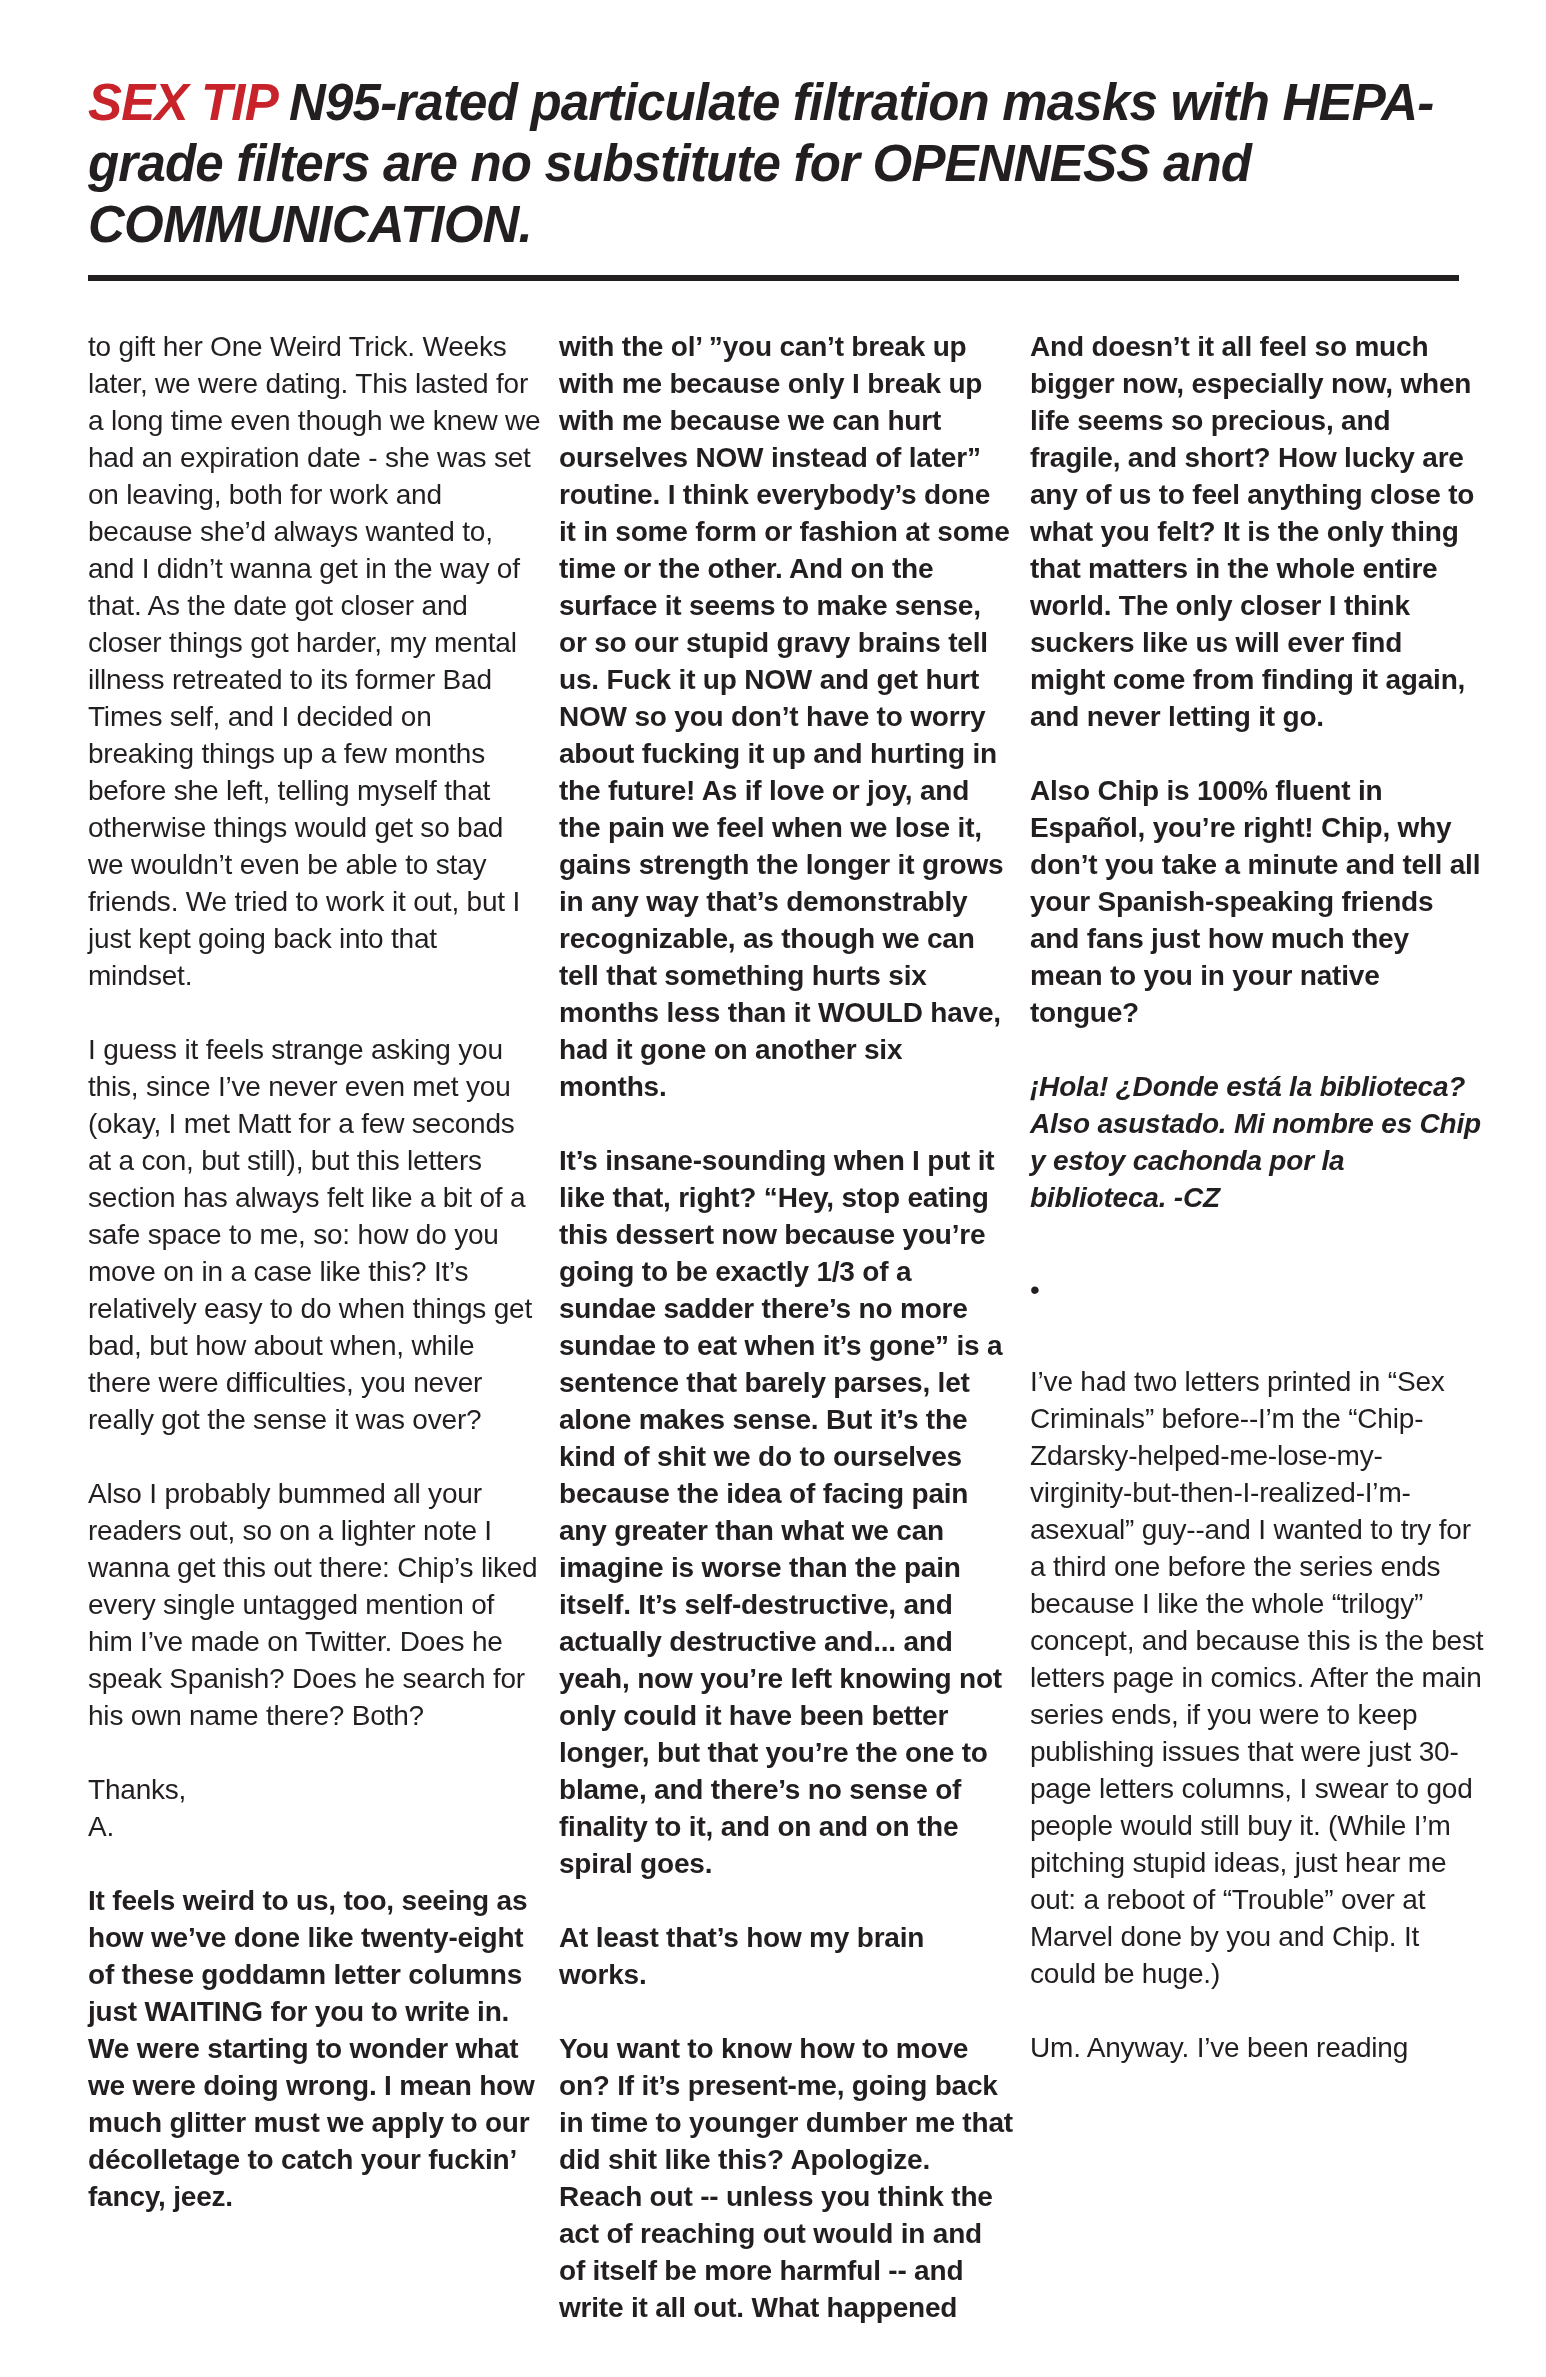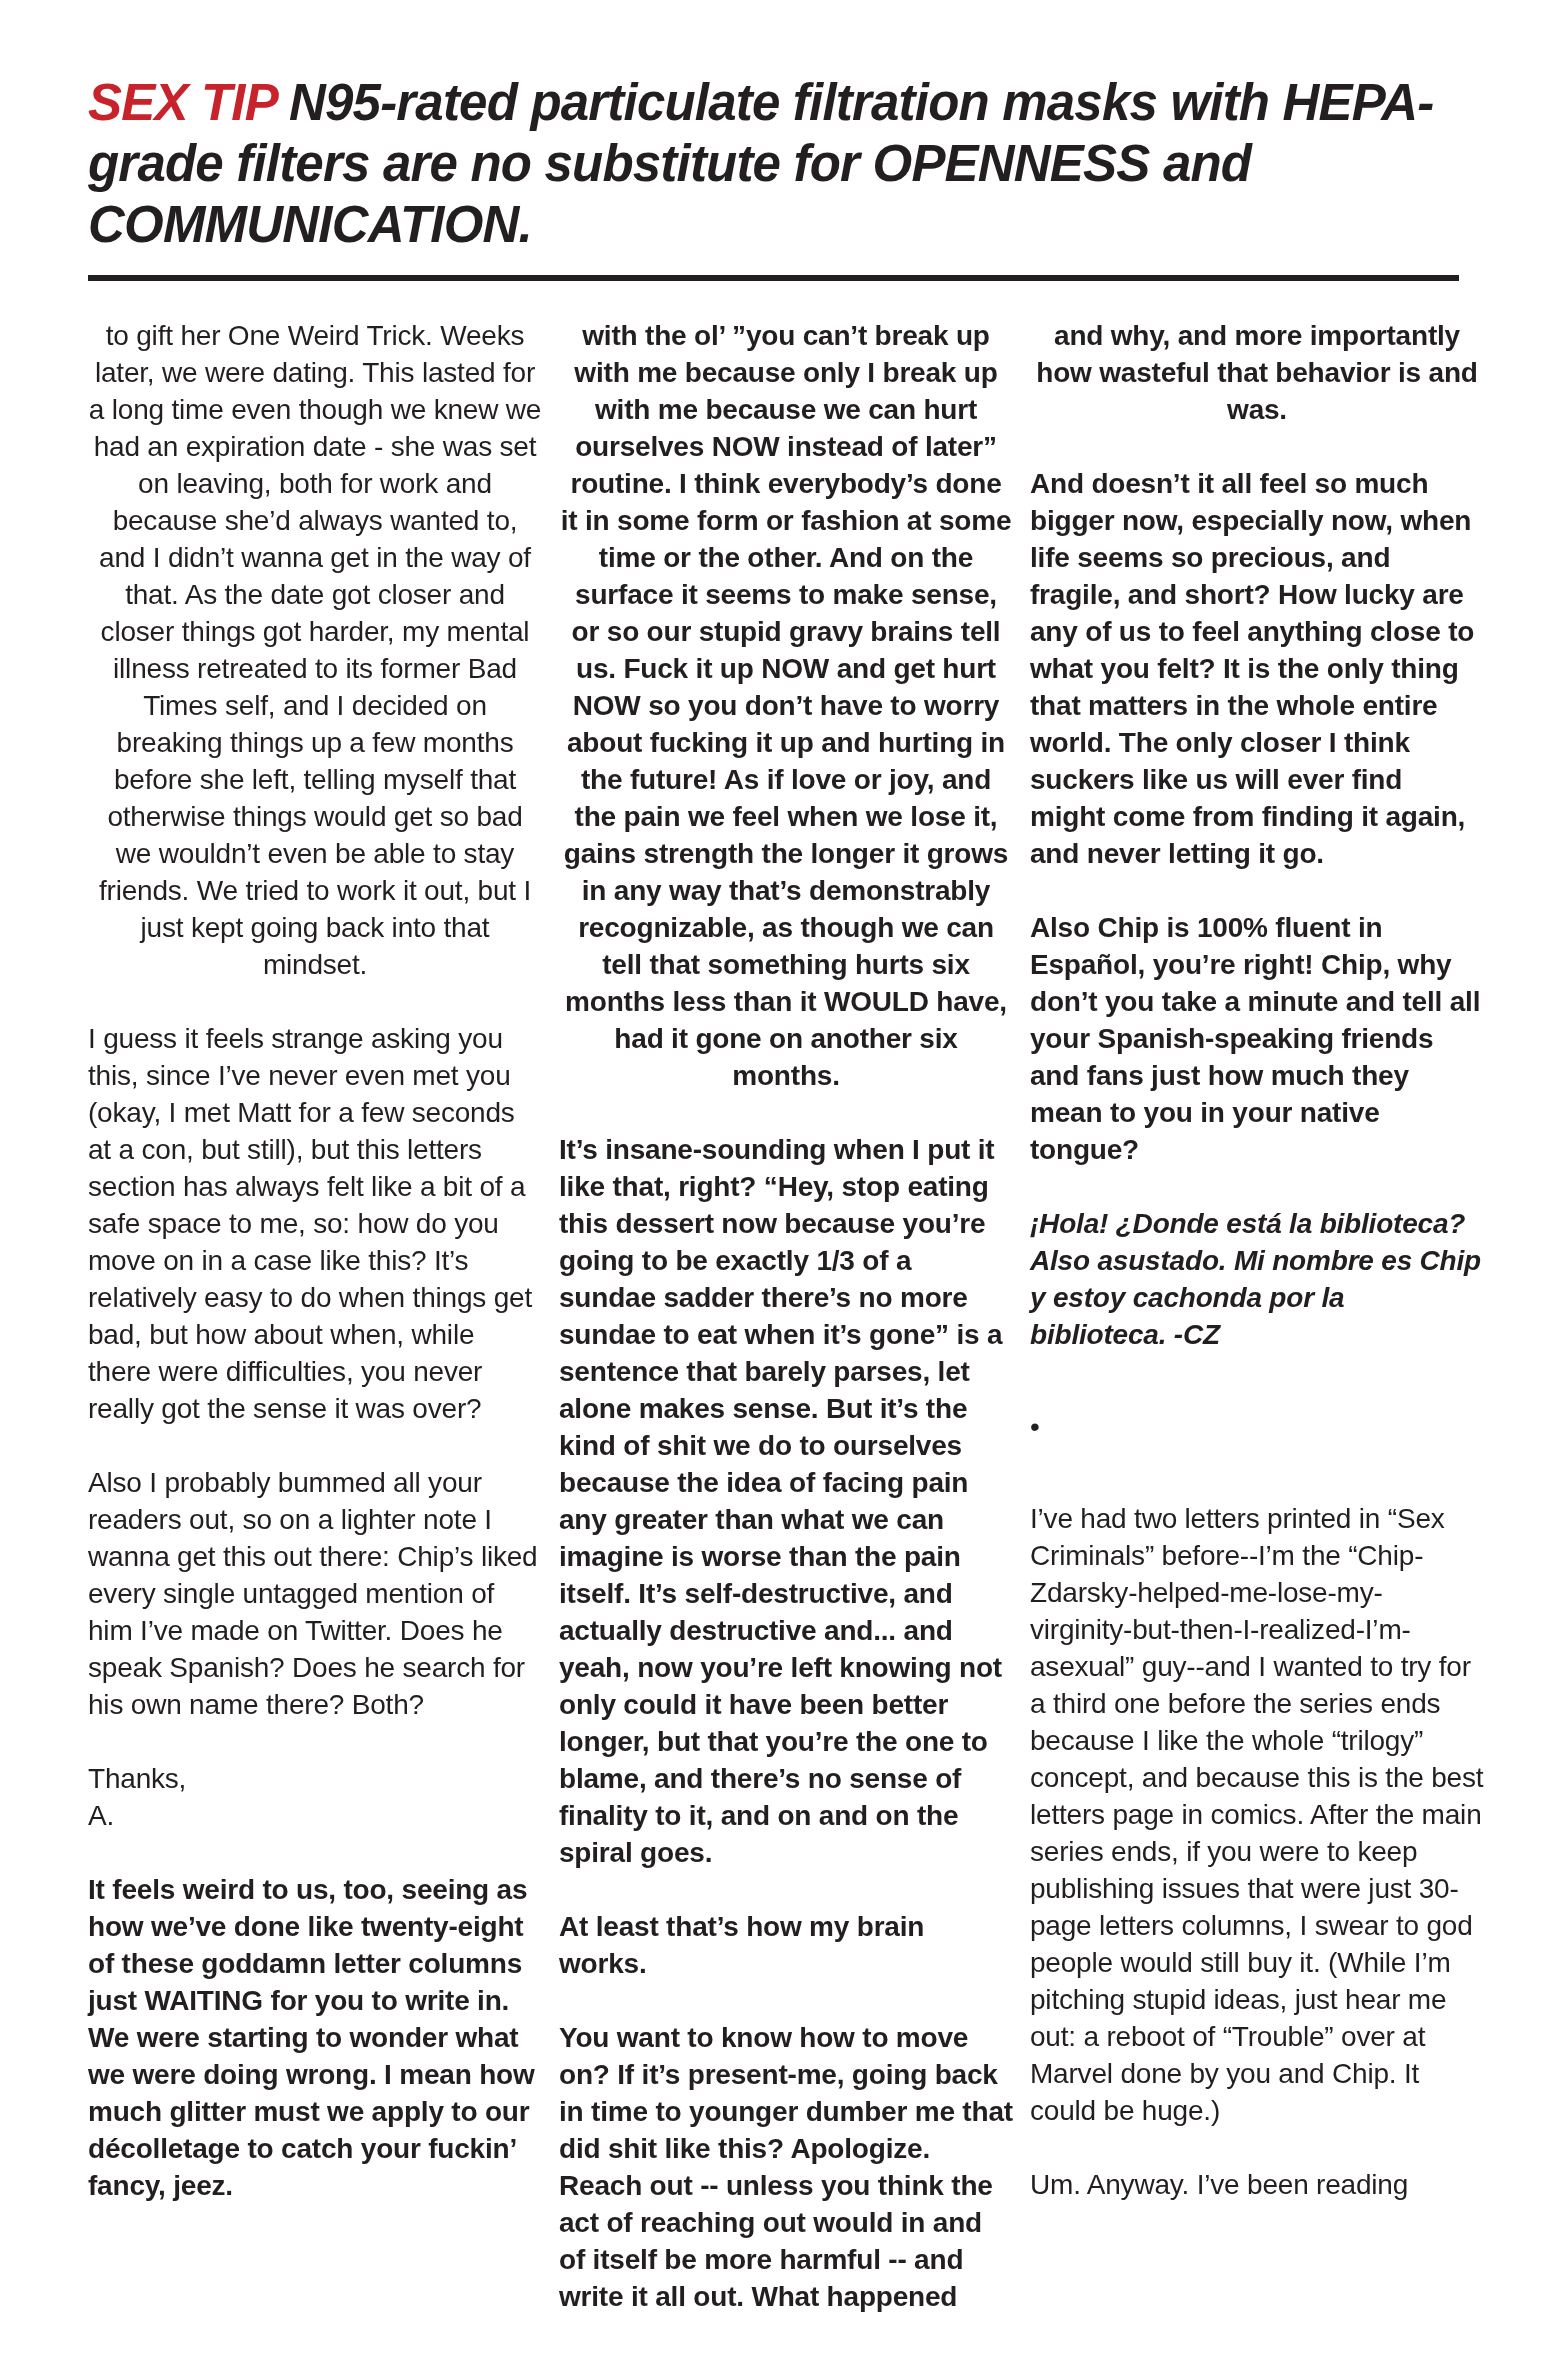--- a/index.html
+++ b/index.html
@@ -47,21 +47,21 @@
     flex:0 0 454px;
   }
   .para{
     margin:37px 0 0 0;
     font-size:28px;
     line-height:37px;
     letter-spacing:-0.2px;
     white-space:pre-line;
     color:#231f20;
   }
-  .para:first-child{margin-top:0;text-align:center;}
+  .para:first-child{margin-top:11px;}
   .para.regular{font-weight:400;}
   .para.bold{font-weight:700;}
   .para.bold-italic{font-weight:700;font-style:italic;}
 </style>
 </head>
 <body>
 
 <div class="page" style="color: rgb(35, 31, 32); background: rgb(255, 255, 255);">
   <h1 class="heading"><span class="tip-label" style="color: rgb(200, 35, 43);">SEX TIP</span><span class="tip-text">N95-rated particulate filtration masks with HEPA-grade filters are no substitute for OPENNESS and COMMUNICATION.</span></h1>
   <div class="rule" style="background: rgb(35, 31, 32);"></div>
@@ -74,21 +74,20 @@
 A.</p>
         <p class="para bold" style="">It feels weird to us, too, seeing as how we’ve done like twenty-eight of these goddamn letter columns just WAITING for you to write in. We were starting to wonder what we were doing wrong. I mean how much glitter must we apply to our décolletage to catch your fuckin’ fancy, jeez.</p>
       </section>
     <section class="col">
         <p class="para bold">with the ol’ ”you can’t break up with me because only I break up with me because we can hurt ourselves NOW instead of later” routine. I think everybody’s done it in some form or fashion at some time or the other. And on the surface it seems to make sense, or so our stupid gravy brains tell us. Fuck it up NOW and get hurt NOW so you don’t have to worry about fucking it up and hurting in the future! As if love or joy, and the pain we feel when we lose it, gains strength the longer it grows in any way that’s demonstrably recognizable, as though we can tell that something hurts six months less than it WOULD have, had it gone on another six months.</p>
         <p class="para bold">It’s insane-sounding when I put it like that, right? “Hey, stop eating this dessert now because you’re going to be exactly 1/3 of a sundae sadder there’s no more sundae to eat when it’s gone” is a sentence that barely parses, let alone makes sense. But it’s the kind of shit we do to ourselves because the idea of facing pain any greater than what we can imagine is worse than the pain itself. It’s self-destructive, and actually destructive and... and yeah, now you’re left knowing not only could it have been better longer, but that you’re the one to blame, and there’s no sense of finality to it, and on and on the spiral goes.</p>
         <p class="para bold">At least that’s how my brain works.</p>
         <p class="para bold">You want to know how to move on? If it’s present-me, going back in time to younger dumber me that did shit like this? Apologize. Reach out -- unless you think the act of reaching out would in and of itself be more harmful -- and write it all out. What happened</p>
       </section>
     <section class="col">
-        <p class="para bold">and why, and more importantly how wasteful that behavior is and was.</p>
         <p class="para bold">And doesn’t it all feel so much bigger now, especially now, when life seems so precious, and fragile, and short? How lucky are any of us to feel anything close to what you felt? It is the only thing that matters in the whole entire world. The only closer I think suckers like us will ever find might come from finding it again, and never letting it go.</p>
         <p class="para bold">Also Chip is 100% fluent in Español, you’re right! Chip, why don’t you take a minute and tell all your Spanish-speaking friends and fans just how much they mean to you in your native tongue?</p>
         <p class="para bold-italic">¡Hola! ¿Donde está la biblioteca? Also asustado. Mi nombre es Chip y estoy cachonda por la biblioteca. -CZ</p>
         <p class="para regular" style="margin-top: 55px;">•</p>
         <p class="para regular" style="margin-top: 55px;">I’ve had two letters printed in “Sex Criminals” before--I’m the “Chip-Zdarsky-helped-me-lose-my-virginity-but-then-I-realized-I’m-asexual” guy--and I wanted to try for a third one before the series ends because I like the whole “trilogy” concept, and because this is the best letters page in comics. After the main series ends, if you were to keep publishing issues that were just 30-page letters columns, I swear to god people would still buy it. (While I’m pitching stupid ideas, just hear me out: a reboot of “Trouble” over at Marvel done by you and Chip. It could be huge.)</p>
         <p class="para regular">Um. Anyway. I’ve been reading</p>
       </section>
   </div>
 </div>
 

